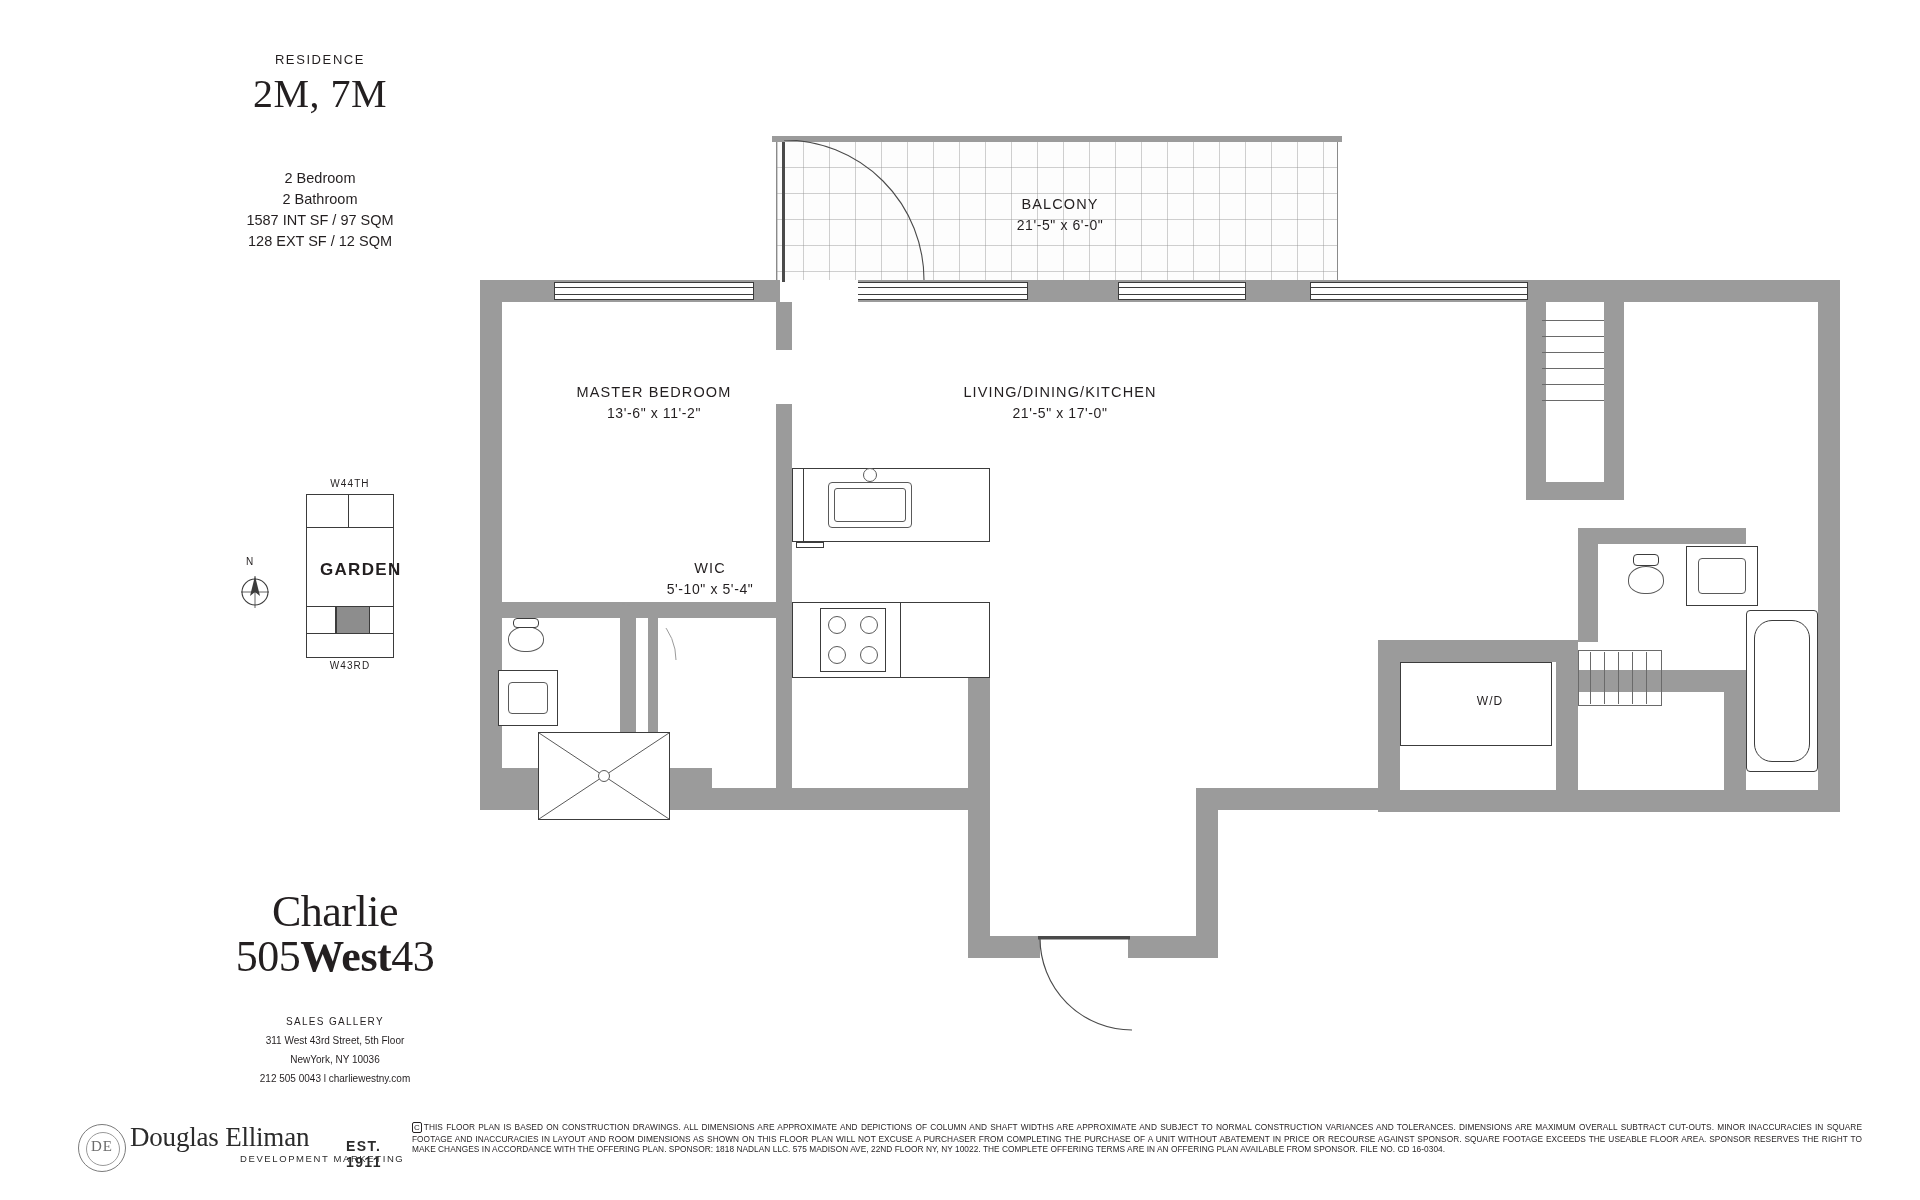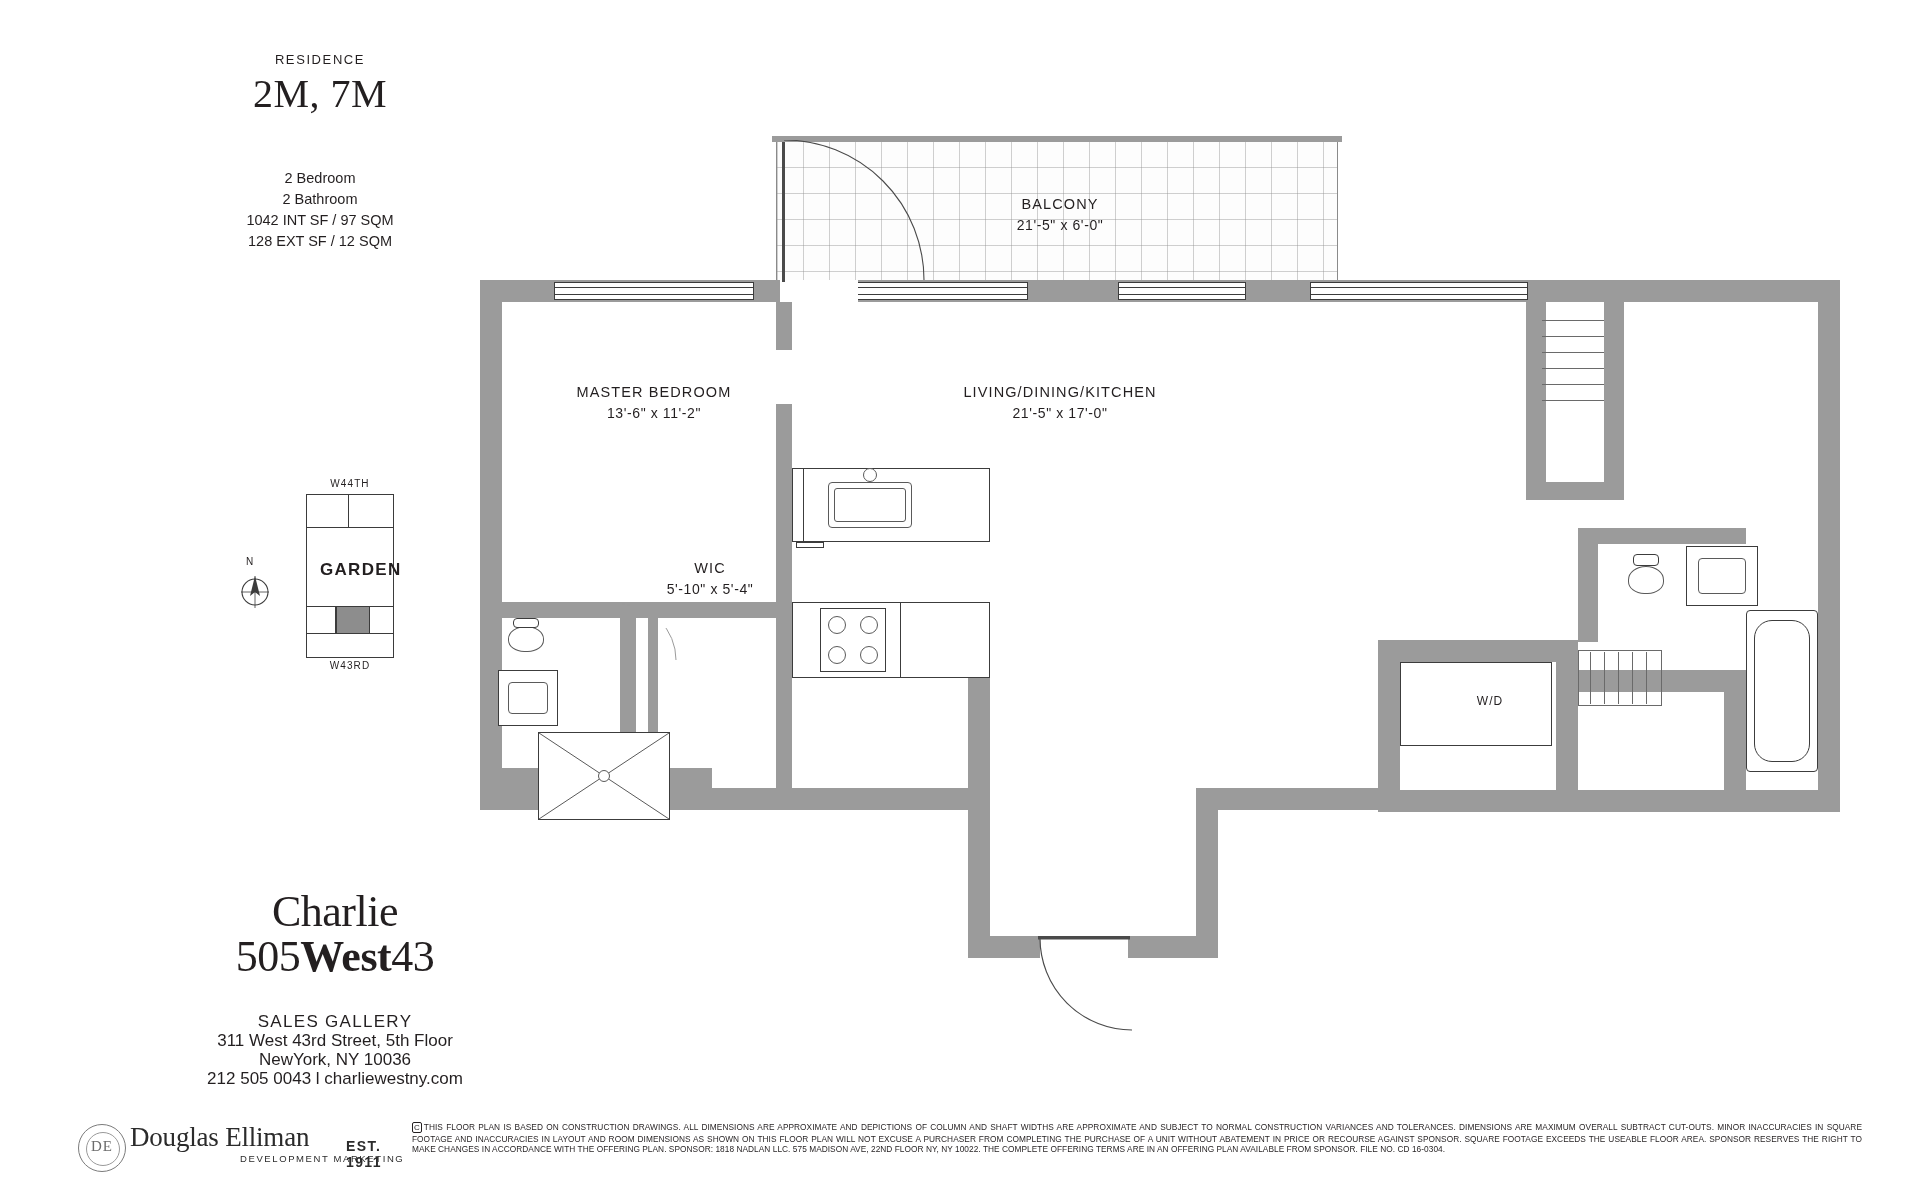--- a/index.html
+++ b/index.html
@@ -108,21 +108,21 @@
     letter-spacing: -0.5px;
     line-height: 46px;
   }
   .brand .l2 b { font-weight: bold; }
 
   .sales {
     position: absolute;
     left: 150px; top: 1012px;
     width: 370px;
     text-align: center;
-    font-size: 17px;
+    font-size: 10px;
     line-height: 19px;
     color: #231f20;
   }
   .sales .hdr { letter-spacing: 1.3px; }
 
   
   .de-logo {
     position: absolute;
     left: 78px; top: 1122px;
     width: 330px; height: 54px;
@@ -274,21 +274,21 @@
 </head>
 <body>
 
 <div class="page">
 
   <div class="res-label">RESIDENCE</div>
   <div class="res-number">2M, 7M</div>
   <div class="res-specs">
     <div>2 Bedroom</div>
     <div>2 Bathroom</div>
-    <div>1042 INT SF / 97 SQM</div>
+    <div>1587 INT SF / 97 SQM</div>
     <div>128 EXT SF / 12 SQM</div>
   </div>
 
   <div class="km-label" style="left:300px; top:478px;">W44TH</div>
   <div class="keymap">
     <div class="lotline" style="left:6px; top:16px; width:88px; height:164px;"></div>
     <div class="lotline" style="left:6px; top:16px; width:88px; height:34px; border-width:1px;"></div>
     <div class="lotline" style="left:48px; top:16px; width:46px; height:34px;"></div>
     <div class="lotline" style="left:6px; top:128px; width:88px; height:28px;"></div>
     <div class="lotline" style="left:6px; top:128px; width:30px; height:28px;"></div>

